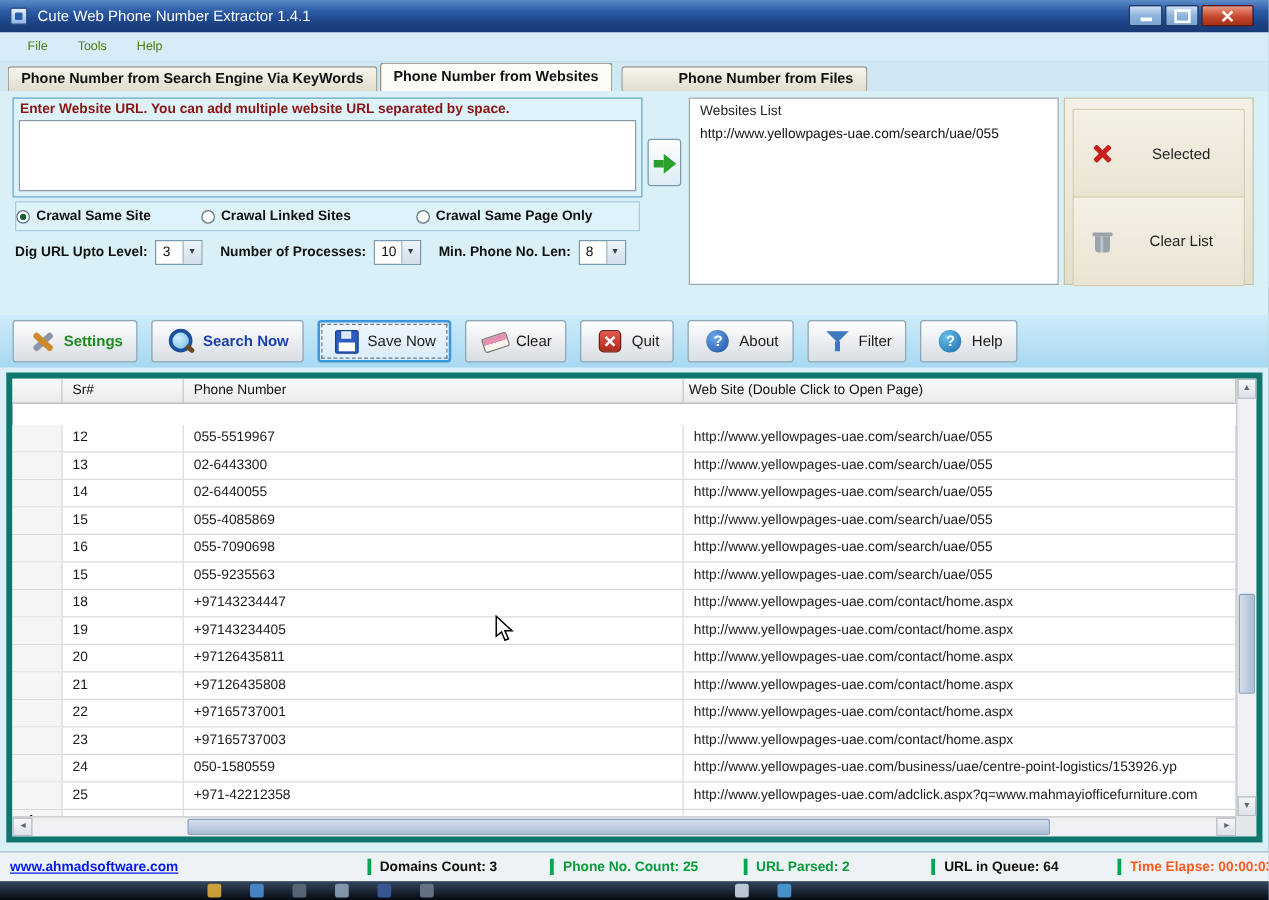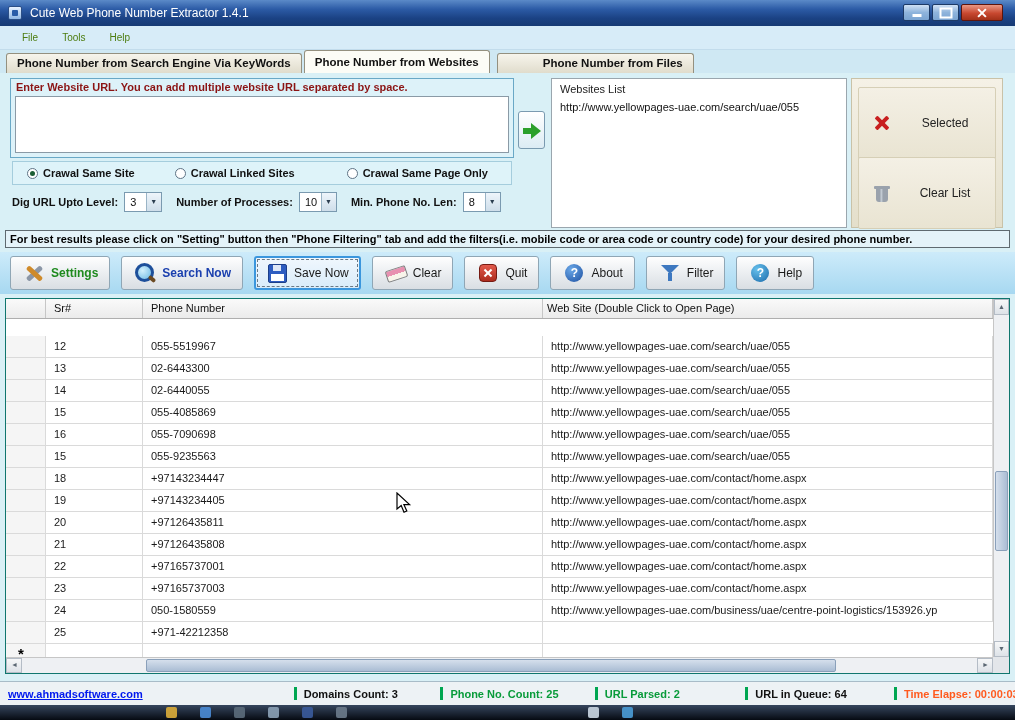--- a/index.html
+++ b/index.html
@@ -48,21 +48,21 @@
 
   .url-group { position:absolute; left:10px; top:5px; width:504px; height:80px;
     border:1px solid #69a8c6; background:#ddf2f9; }
   .url-label { position:absolute; left:5px; top:2px; font-size:11px; font-weight:bold; color:#8b1414; }
   .url-input { position:absolute; left:4px; top:17px; width:494px; height:57px; border:1px solid #8a9aa6;
     resize:none; font:11px "Liberation Sans", sans-serif; outline:none; }
 
   .radio-box { position:absolute; left:12px; top:88px; width:500px; height:24px;
     border:1px solid #a5cddd; background:#def3f9; display:flex; align-items:center; }
   .radio-item { display:flex; align-items:center; gap:5px; }
-  .radio-item:nth-child(1){ margin-left:14px; }
+  .radio-item:nth-child(1){ margin-left:0; }
   .radio-item:nth-child(2){ margin-left:40px; }
   .radio-item:nth-child(3){ margin-left:52px; }
   .radio-dot { width:11px; height:11px; border-radius:50%; border:1px solid #5f7486; background:#fff; position:relative; }
   .radio-dot.checked::after { content:''; position:absolute; left:2px; top:2px; width:5px; height:5px;
     border-radius:50%; background:#1c5e34; }
   .radio-text { font-size:11px; font-weight:bold; color:#111; }
 
   .opts-row { position:absolute; left:12px; top:118px; width:506px; height:22px; display:flex; align-items:center; }
   .opt-label { font-size:11px; font-weight:bold; color:#111; white-space:nowrap; }
   .combo { width:38px; height:20px; background:#fff; border:1px solid #7a9ab0; position:relative;
@@ -141,21 +141,21 @@
     color:#fff; font-weight:bold; font-size:12px; text-align:center; line-height:18px; }
   .about-icon { background:radial-gradient(circle at 35% 30%, #6aa8e8, #1d4fa0); }
   .help-icon  { background:radial-gradient(circle at 35% 30%, #66c0ec, #1b6aaa); }
   .about-icon::after,.help-icon::after { content:"?"; }
   .funnel-icon::before { content:''; position:absolute; left:3px; top:4px; width:0; height:0;
     border-left:9px solid transparent; border-right:9px solid transparent; border-top:9px solid #3d78c0; }
   .funnel-icon::after { content:''; position:absolute; left:10px; top:12px; width:4px; height:8px; background:#3d78c0; }
 
   
   .grid-wrap { position:absolute; left:5px; top:298px; width:1005px; height:376px; background:#fff;
-    border:1px solid #0f766e; }
+    border:5px solid #0f766e; }
   .grid-header { position:absolute; left:0; top:0; right:16px; height:20px; display:flex;
     background:linear-gradient(#fafafa,#ebebeb); border-bottom:1px solid #aeaeae; }
   .gh-cell { font-size:11px; line-height:19px; color:#111; border-right:1px solid #c6c6c6; padding-left:8px;
     white-space:nowrap; overflow:hidden; }
   .c-sel { width:40px; flex:none; padding-left:0; }
   .c-sr { width:97px; flex:none; }
   .c-phone { width:400px; flex:none; }
   .c-web { flex:1; padding-left:4px; }
   .grid-body { position:absolute; left:0; top:20px; right:16px; bottom:16px; overflow:hidden; background:#fff;margin-top:17px; }
   .grid-row { display:flex; height:22px; border-bottom:1px solid #dadada; }
@@ -282,21 +282,20 @@
         <span class="side-label">Selected</span>
       </div>
       <div class="side-btn clr">
         <span class="side-icon icon-trash"></span>
         <span class="side-label">Clear List</span>
       </div>
     </div>
 
   </div>
 
-  <div class="notice">For best results please click on "Setting" button then "Phone Filtering" tab and add the filters(i.e. mobile code or area code or country code) for your desired phone number.</div>
 
   <div class="toolbar">
       <button class="tb-btn">
         <span class="tb-icon wrench-icon"></span>
         <span class="tb-label" style="color: rgb(30, 138, 30); font-weight: bold;">Settings</span>
       </button>
       <button class="tb-btn">
         <span class="tb-icon search-icon"></span>
         <span class="tb-label" style="color: rgb(26, 63, 174); font-weight: bold;">Search Now</span>
       </button>
@@ -409,20 +408,21 @@
         <div class="grid-row">
           <div class="cell c-sel"></div>
           <div class="cell c-sr">24</div>
           <div class="cell c-phone">050-1580559</div>
           <div class="cell c-web">http://www.yellowpages-uae.com/business/uae/centre-point-logistics/153926.yp</div>
         </div>
         <div class="grid-row">
           <div class="cell c-sel"></div>
           <div class="cell c-sr">25</div>
           <div class="cell c-phone">+971-42212358</div>
+          <div class="cell c-web">http://www.yellowpages-uae.com/adclick.aspx?q=www.mahmayiofficefurniture.com</div>
         </div>
         <div class="grid-row">
           <div class="cell c-sel new-marker">*</div>
           <div class="cell c-sr"></div>
           <div class="cell c-phone"></div>
           <div class="cell c-web"></div>
         </div>
       </div>
     <div class="vscroll">
       <span class="vs-btn up"></span>

